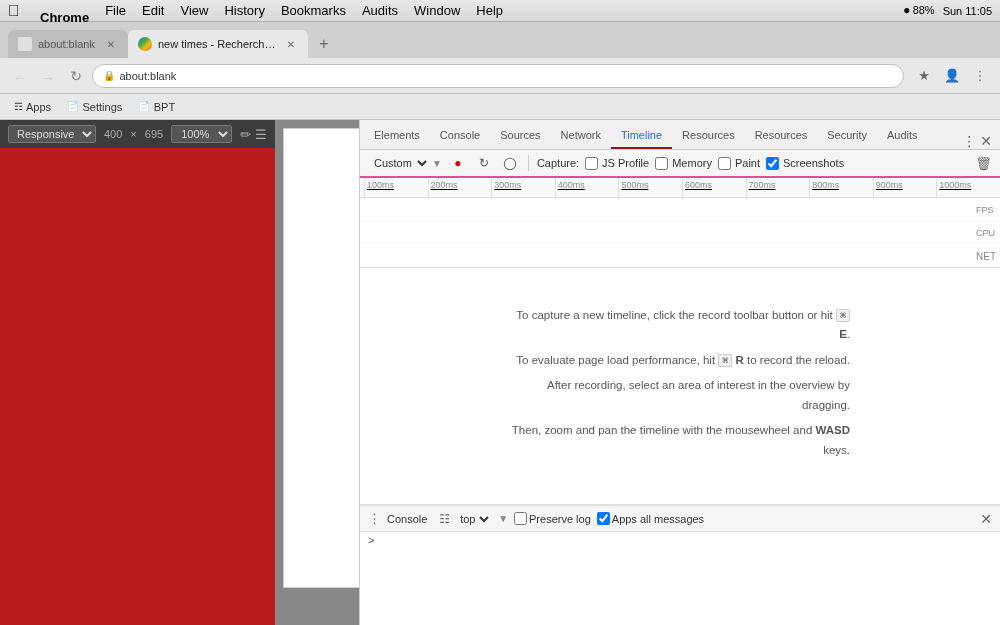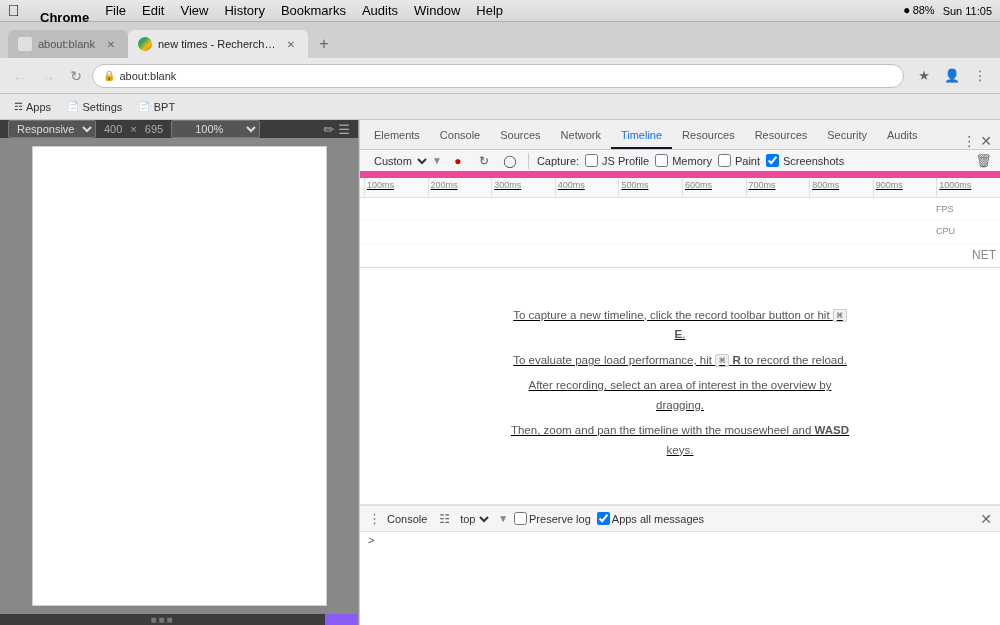--- a/index.html
+++ b/index.html
@@ -140,23 +140,23 @@
       flex: 1;
       display: flex;
       flex-direction: row;
       overflow: hidden;
     }
 
     
     .viewport-area {
       width: 359px;
       flex-shrink: 0;
-      background: #8b5cf6;
-      display: flex;
-      flex-direction: column;
+      background: #b91c1c;
+      display: flex;
+      flex-direction: row;
       border-right: 1px solid #999;
     }
 
     .responsive-toolbar {
       height: 28px;
       background: #3c3c3c;
       display: flex;
       align-items: center;
       padding: 0 8px;
       gap: 8px;
@@ -172,21 +172,21 @@
       border-radius: 2px;
     }
     .responsive-dim {
       color: #aaa;
       font-size: 11px;
     }
     .responsive-zoom {
       background: #555;
       color: #ddd;
       border: 1px solid #777;
-      padding: 1px 19px;
+      padding: 1px 5px;
       font-size: 11px;
       border-radius: 2px;
     }
     .responsive-icons { display: flex; gap: 4px; margin-left: auto; }
     .responsive-icon { color: #aaa; font-size: 13px; cursor: pointer; }
 
     .viewport-content {
       flex: 1;
       background: #888;
       display: flex;
@@ -233,35 +233,35 @@
       padding: 0 10px;
       display: flex;
       align-items: center;
       font-size: 11px;
       color: #555;
       cursor: pointer;
       border-bottom: 2px solid transparent;
     }
     .devtools-tab.active {
       color: #1a73e8;
-      border-bottom: 2px solid #0f172a;
+      border-bottom: 2px solid #7f1d1d;
     }
     .devtools-tab-spacer { flex: 1; }
     .devtools-tab-icons { display: flex; align-items: center; gap: 4px; padding: 0 4px; }
     .dt-icon { color: #666; font-size: 14px; cursor: pointer; }
 
     
     .timeline-toolbar {
       height: 28px;
       background: #f5f5f5;
       display: flex;
       align-items: center;
       padding: 0 8px;
       gap: 6px;
-      border-bottom: 7px solid #ec4899;
+      border-bottom: 2px solid #ec4899;
     }
     .tl-select-wrap {
       display: flex;
       align-items: center;
       gap: 2px;
     }
     .tl-select {
       background: transparent;
       border: none;
       font-size: 11px;
@@ -328,24 +328,23 @@
     
     .timeline-main {
       flex: 1;
       display: flex;
       align-items: center;
       justify-content: center;
       background: #fff;
       border-bottom: 1px solid #e0e0e0;
     }
     .timeline-empty-msg {
-      text-align: center;
+      text-align: right;
       max-width: 340px;
       line-height: 1.7;
-      text-decoration: underline;
     }
     .timeline-empty-msg p { font-size: 11.5px; color: #555; margin-bottom: 6px; }
     .timeline-empty-msg kbd {
       font-family: monospace;
       background: #f0f0f0;
       border: 1px solid #ccc;
       padding: 0 3px;
       border-radius: 2px;
       font-size: 10px;
     }
@@ -552,21 +551,21 @@
             <div class="ruler-tick">700ms</div>
             <div class="ruler-tick">800ms</div>
             <div class="ruler-tick">900ms</div>
             <div class="ruler-tick">1000ms</div>
           </div>
         </div>
 
         <div style="position:absolute;right:4px;top:0;display:flex;flex-direction:column;justify-content:space-around;height:70px;margin-top:20px;z-index:2;">
           <span style="font-size:9px;color:#888;">FPS</span>
           <span style="font-size:9px;color:#888;">CPU</span>
-          <span style="font-size:12px;color:#888;margin-left:36px;">NET</span>
+          <span style="font-size:10px;color:#888;">NET</span>
         </div>
       </div>
 
       <div class="timeline-graph">
         <div class="timeline-graph-content" style="width:100%;"></div>
       </div>
 
       <div class="timeline-main">
         <div class="timeline-empty-msg">
           <p>To capture a new timeline, click the record toolbar button or hit <kbd>⌘</kbd> <strong>E</strong>.</p>

